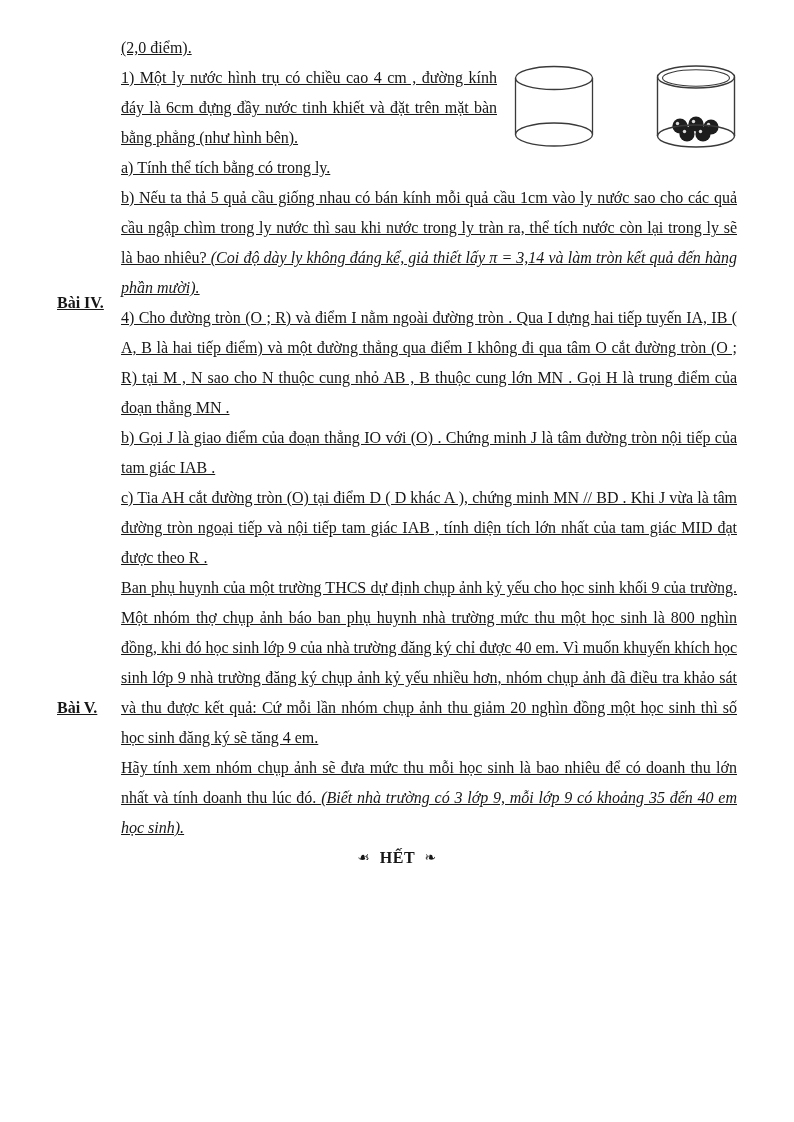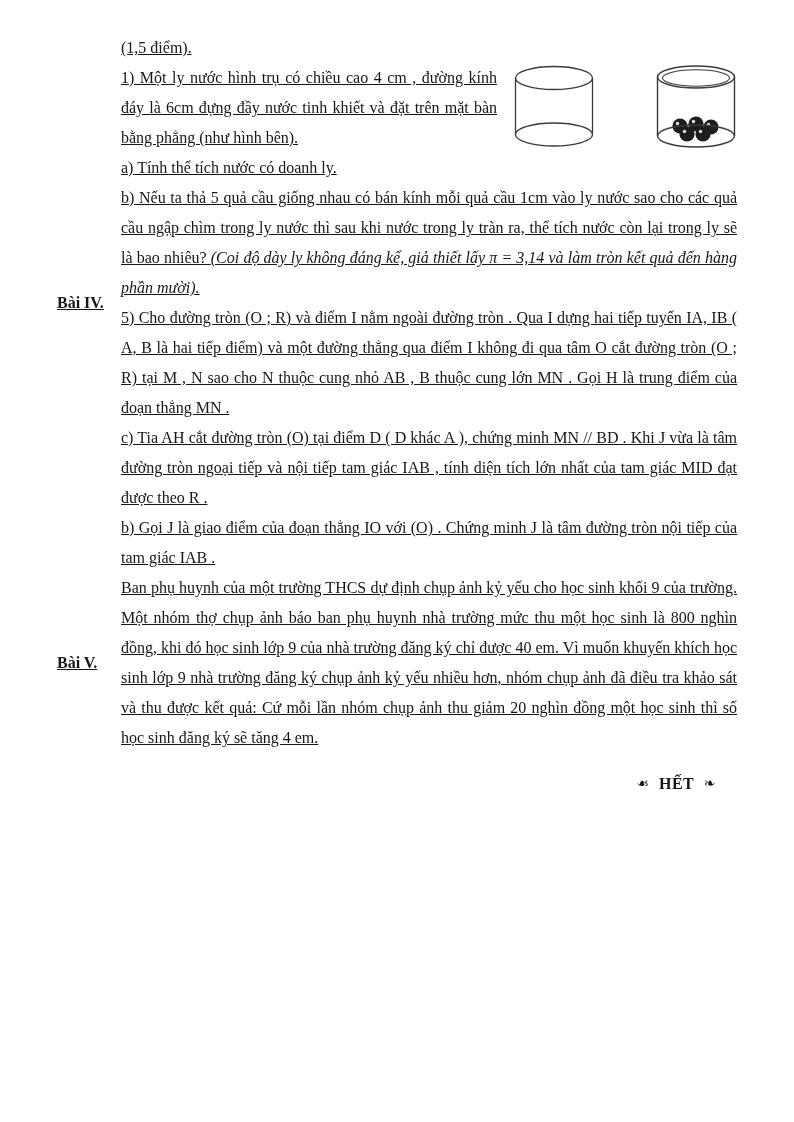--- a/index.html
+++ b/index.html
@@ -47,44 +47,44 @@
     height: 86px;
     margin: 2px 0 4px 16px;
     display: flex;
     justify-content: space-between;
     align-items: flex-start;
   }
   .figures svg {
     display: block;
   }
   .end-mark {
-    margin: 16px;
+    margin: 0;
     line-height: 30px;
-    text-align: right;
+    text-align: center;
     letter-spacing: 0.5px;
   }
   .end-mark .end-text {
     font-weight: 700;
   }
   .end-mark .floral {
     font-size: 14px;
     position: relative;
     top: -1px;
     padding: 0 5px;
   }
 </style>
 </head>
 <body>
 
 <div class="page">
 
   <section class="section">
     <div class="gutter">Bài IV.</div>
     <div class="body">
-      <p>(1,5 điểm).</p>
+      <p>(2,0 điểm).</p>
 
       <div class="figures">
 
         <svg width="82" height="84" viewBox="0 0 82 84">
           <ellipse cx="41" cy="13" rx="38.5" ry="11.5" fill="none" stroke="#3a3a3a" stroke-width="1.3"></ellipse>
           <line x1="2.5" y1="13" x2="2.5" y2="69.5" stroke="#3a3a3a" stroke-width="1.3"></line>
           <line x1="79.5" y1="13" x2="79.5" y2="69.5" stroke="#3a3a3a" stroke-width="1.3"></line>
           <ellipse cx="41" cy="69.5" rx="38.5" ry="11.5" fill="none" stroke="#3a3a3a" stroke-width="1.3"></ellipse>
         </svg>
 
@@ -101,32 +101,33 @@
           <circle cx="53.5" cy="59.5" r="1.7" fill="#ffffff" opacity="0.85"></circle>
           <circle cx="29.5" cy="66.5" r="1.7" fill="#ffffff" opacity="0.85"></circle>
           <circle cx="45.5" cy="66.5" r="1.7" fill="#ffffff" opacity="0.85"></circle>
           <ellipse cx="41" cy="71" rx="38.5" ry="11" fill="none" stroke="#3a3a3a" stroke-width="1.4"></ellipse>
           <ellipse cx="41" cy="12" rx="38.5" ry="11" fill="none" stroke="#3a3a3a" stroke-width="1.4"></ellipse>
           <ellipse cx="41" cy="13" rx="33.5" ry="8.2" fill="none" stroke="#3a3a3a" stroke-width="1.1"></ellipse>
         </svg>
       </div>
 
       <p>1) Một ly nước hình trụ có chiều cao 4 cm , đường kính đáy là 6cm đựng đầy nước tinh khiết và đặt trên mặt bàn bằng phẳng (như hình bên).</p>
-      <p>a) Tính thể tích nước có doanh ly.</p>
+      <p>a) Tính thể tích bằng có trong ly.</p>
       <p><span>b) Nếu ta thả 5 quả cầu giống nhau có bán kính mỗi quả cầu 1cm vào ly nước sao cho các quả cầu ngập chìm trong ly nước thì sau khi nước trong ly tràn ra, thể tích nước còn lại trong ly sẽ là bao nhiêu? </span><span class="note-italic">(Coi độ dày ly không đáng kể, giả thiết lấy π = 3,14 và làm tròn kết quả đến hàng phần mười).</span></p>
-      <p>5) Cho đường tròn (O ; R) và điểm I nằm ngoài đường tròn . Qua I dựng hai tiếp tuyến IA, IB ( A, B là hai tiếp điểm) và một đường thẳng qua điểm I không đi qua tâm O cắt đường tròn (O ; R) tại M , N sao cho N thuộc cung nhỏ AB , B thuộc cung lớn MN . Gọi H là trung điểm của đoạn thẳng MN .</p>
+      <p>4) Cho đường tròn (O ; R) và điểm I nằm ngoài đường tròn . Qua I dựng hai tiếp tuyến IA, IB ( A, B là hai tiếp điểm) và một đường thẳng qua điểm I không đi qua tâm O cắt đường tròn (O ; R) tại M , N sao cho N thuộc cung nhỏ AB , B thuộc cung lớn MN . Gọi H là trung điểm của đoạn thẳng MN .</p>
+      <p>b) Gọi J là giao điểm của đoạn thẳng IO với (O) . Chứng minh J là tâm đường tròn nội tiếp của tam giác IAB .</p>
       <p>c) Tia AH cắt đường tròn (O) tại điểm D ( D khác A ), chứng minh MN // BD . Khi J vừa là tâm đường tròn ngoại tiếp và nội tiếp tam giác IAB , tính diện tích lớn nhất của tam giác MID đạt được theo R .</p>
-      <p>b) Gọi J là giao điểm của đoạn thẳng IO với (O) . Chứng minh J là tâm đường tròn nội tiếp của tam giác IAB .</p>
     </div>
   </section>
 
   <section class="section">
     <div class="gutter">Bài V.</div>
     <div class="body">
       <p>Ban phụ huynh của một trường THCS dự định chụp ảnh kỷ yếu cho học sinh khối 9 của trường. Một nhóm thợ chụp ảnh báo ban phụ huynh nhà trường mức thu một học sinh là 800 nghìn đồng, khi đó học sinh lớp 9 của nhà trường đăng ký chỉ được 40 em. Vì muốn khuyến khích học sinh lớp 9 nhà trường đăng ký chụp ảnh kỷ yếu nhiều hơn, nhóm chụp ảnh đã điều tra khảo sát và thu được kết quả: Cứ mỗi lần nhóm chụp ảnh thu giảm 20 nghìn đồng một học sinh thì số học sinh đăng ký sẽ tăng 4 em.</p>
+      <p><span>Hãy tính xem nhóm chụp ảnh sẽ đưa mức thu mỗi học sinh là bao nhiêu để có doanh thu lớn nhất và tính doanh thu lúc đó. </span><span class="note-italic">(Biết nhà trường có 3 lớp 9, mỗi lớp 9 có khoảng 35 đến 40 em học sinh).</span></p>
     </div>
   </section>
 
   <p class="end-mark">
     <span class="floral">☙</span>
     <span class="end-text">HẾT</span>
     <span class="floral">❧</span>
   </p>
 
 </div>

